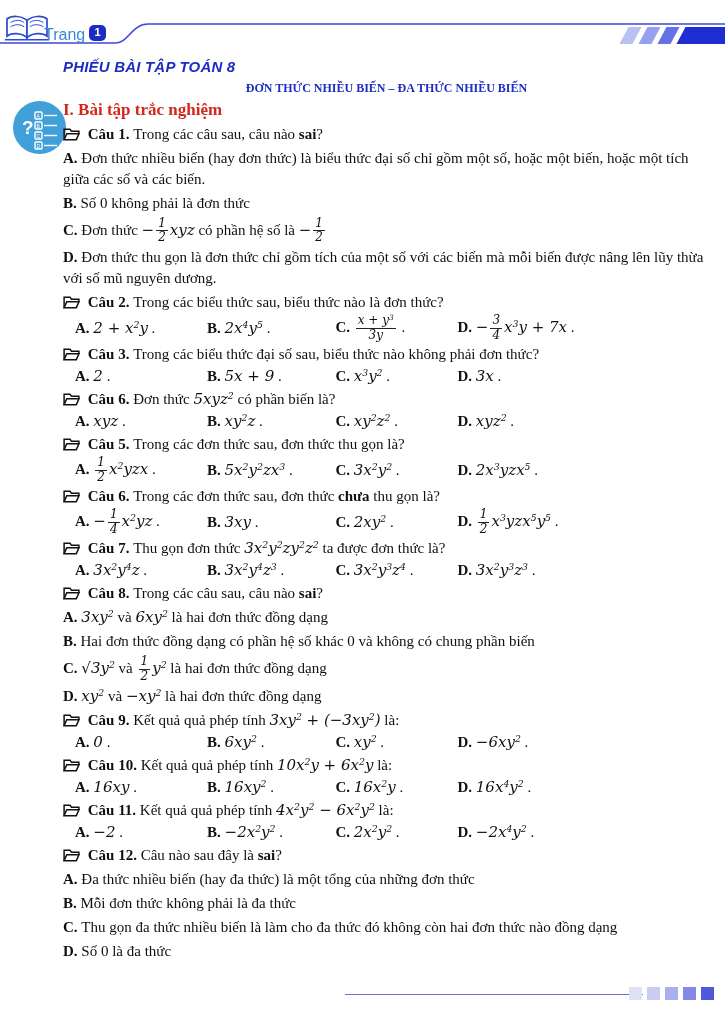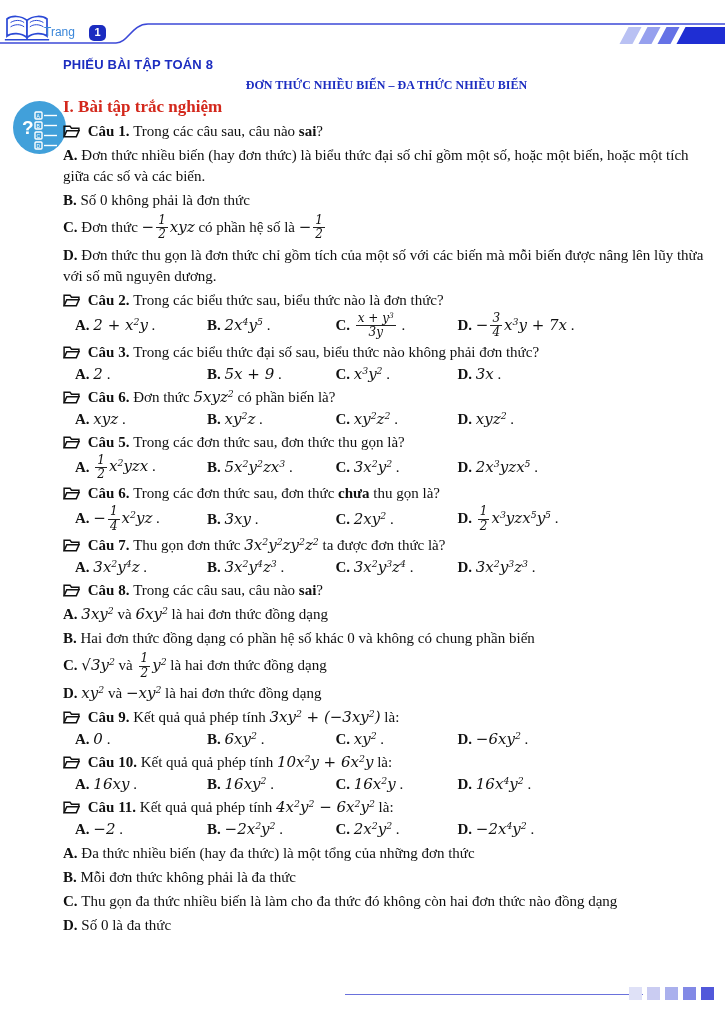--- a/index.html
+++ b/index.html
@@ -4,32 +4,32 @@
 <style>
   html,body{margin:0;padding:0;}
   body{
     width:725px;height:1024px;position:relative;overflow:hidden;background:#fff;
     font-family:"Liberation Serif","DejaVu Serif",serif;font-size:15px;line-height:1.4;color:#101010;
   }
   
   .header{position:absolute;top:0;left:0;width:725px;height:60px;}
   .header-line{position:absolute;top:0;left:0;}
   .logo{position:absolute;left:4px;top:14px;}
-  .trang{position:absolute;left:44px;top:24px;color:#3b87d9;font-family:"Liberation Sans","DejaVu Sans",sans-serif;font-size:12px;}
+  .trang{position:absolute;left:44px;top:24px;color:#3b87d9;font-family:"Liberation Sans","DejaVu Sans",sans-serif;font-size:16px;}
   .badge{position:absolute;left:89px;top:25px;width:17px;height:16px;background:#1b2cc0;color:#fff;
          border-radius:5px;font-family:"Liberation Sans",sans-serif;font-size:11px;font-weight:bold;
          display:flex;align-items:center;justify-content:center;}
   .stripes{position:absolute;right:-8px;top:27px;display:flex;gap:6px;}
   .stripes i{display:block;width:13px;height:17px;transform:skewX(-28deg);}
   .stripes i:last-child{width:52px;}
   
   .quiz{position:absolute;left:13px;top:101px;}
   
   .content{position:relative;padding:56px 15px 0 63px;}
-  .subtitle{color:#1c2dc0;font-family:"Liberation Sans","DejaVu Sans",sans-serif;font-weight:bold;font-size:13px;letter-spacing:.2px;}
+  .subtitle{color:#1c2dc0;font-family:"Liberation Sans","DejaVu Sans",sans-serif;font-weight:bold;font-size:15px;letter-spacing:.2px;font-style:italic;}
   .title{color:#1c2dc0;font-weight:bold;font-size:12px;text-align:center;margin:3px 0 1px;}
   .section{color:#d3281c;font-weight:bold;font-size:17px;margin:1px 0 2px;}
   
   .q{margin-top:2px;}
   .q-head{margin-top:1px;}
   .folder-icon svg{vertical-align:-2px;margin-right:4px;}
   .q-label{font-weight:bold;}
   .opt-grid{display:grid;grid-template-columns:21.2% 20.6% 19.6% auto;align-items:center;margin:1px 12px 2px;}
   .opt-rows .opt{margin:3px 0;}
   .opt-key{font-weight:bold;}
@@ -315,20 +315,29 @@
     </div>
     <div class="opts opt-grid">
           <div class="opt"><b class="opt-key">A. </b><span><span class="mi">−2</span> .</span></div>
           <div class="opt"><b class="opt-key">B. </b><span><span class="mi">−2x<sup>2</sup>y<sup>2</sup></span> .</span></div>
           <div class="opt"><b class="opt-key">C. </b><span><span class="mi">2x<sup>2</sup>y<sup>2</sup></span> .</span></div>
           <div class="opt"><b class="opt-key">D. </b><span><span class="mi">−2x<sup>4</sup>y<sup>2</sup></span> .</span></div>
         </div>
   </div>
 
   <div class="q">
+    <div class="q-head">
+      <span class="folder-icon">
+        <svg width="17" height="13" viewBox="0 0 23 17">
+          <path d="M1.5 15.5 V1.5 h8 l2 2.5 h10 v3.5" fill="none" stroke="#111" stroke-width="2"></path>
+          <path d="M1.5 15.5 l3.6-8 h16.5 l-3.6 8 z" fill="#fff" stroke="#111" stroke-width="2"></path>
+        </svg>
+      </span><b class="q-label">Câu 12. </b>
+      <span class="q-text">Câu nào sau đây là <b>sai</b>?</span>
+    </div>
     <div class="opts opt-rows">
           <div class="opt"><b class="opt-key">A. </b><span>Đa thức nhiều biến (hay đa thức) là một tổng của những đơn thức</span></div>
           <div class="opt"><b class="opt-key">B. </b><span>Mỗi đơn thức không phải là đa thức</span></div>
           <div class="opt"><b class="opt-key">C. </b><span>Thu gọn đa thức nhiều biến là làm cho đa thức đó không còn hai đơn thức nào đồng dạng</span></div>
           <div class="opt"><b class="opt-key">D. </b><span>Số 0 là đa thức</span></div>
         </div>
   </div>
 </div>
 </div>
 

